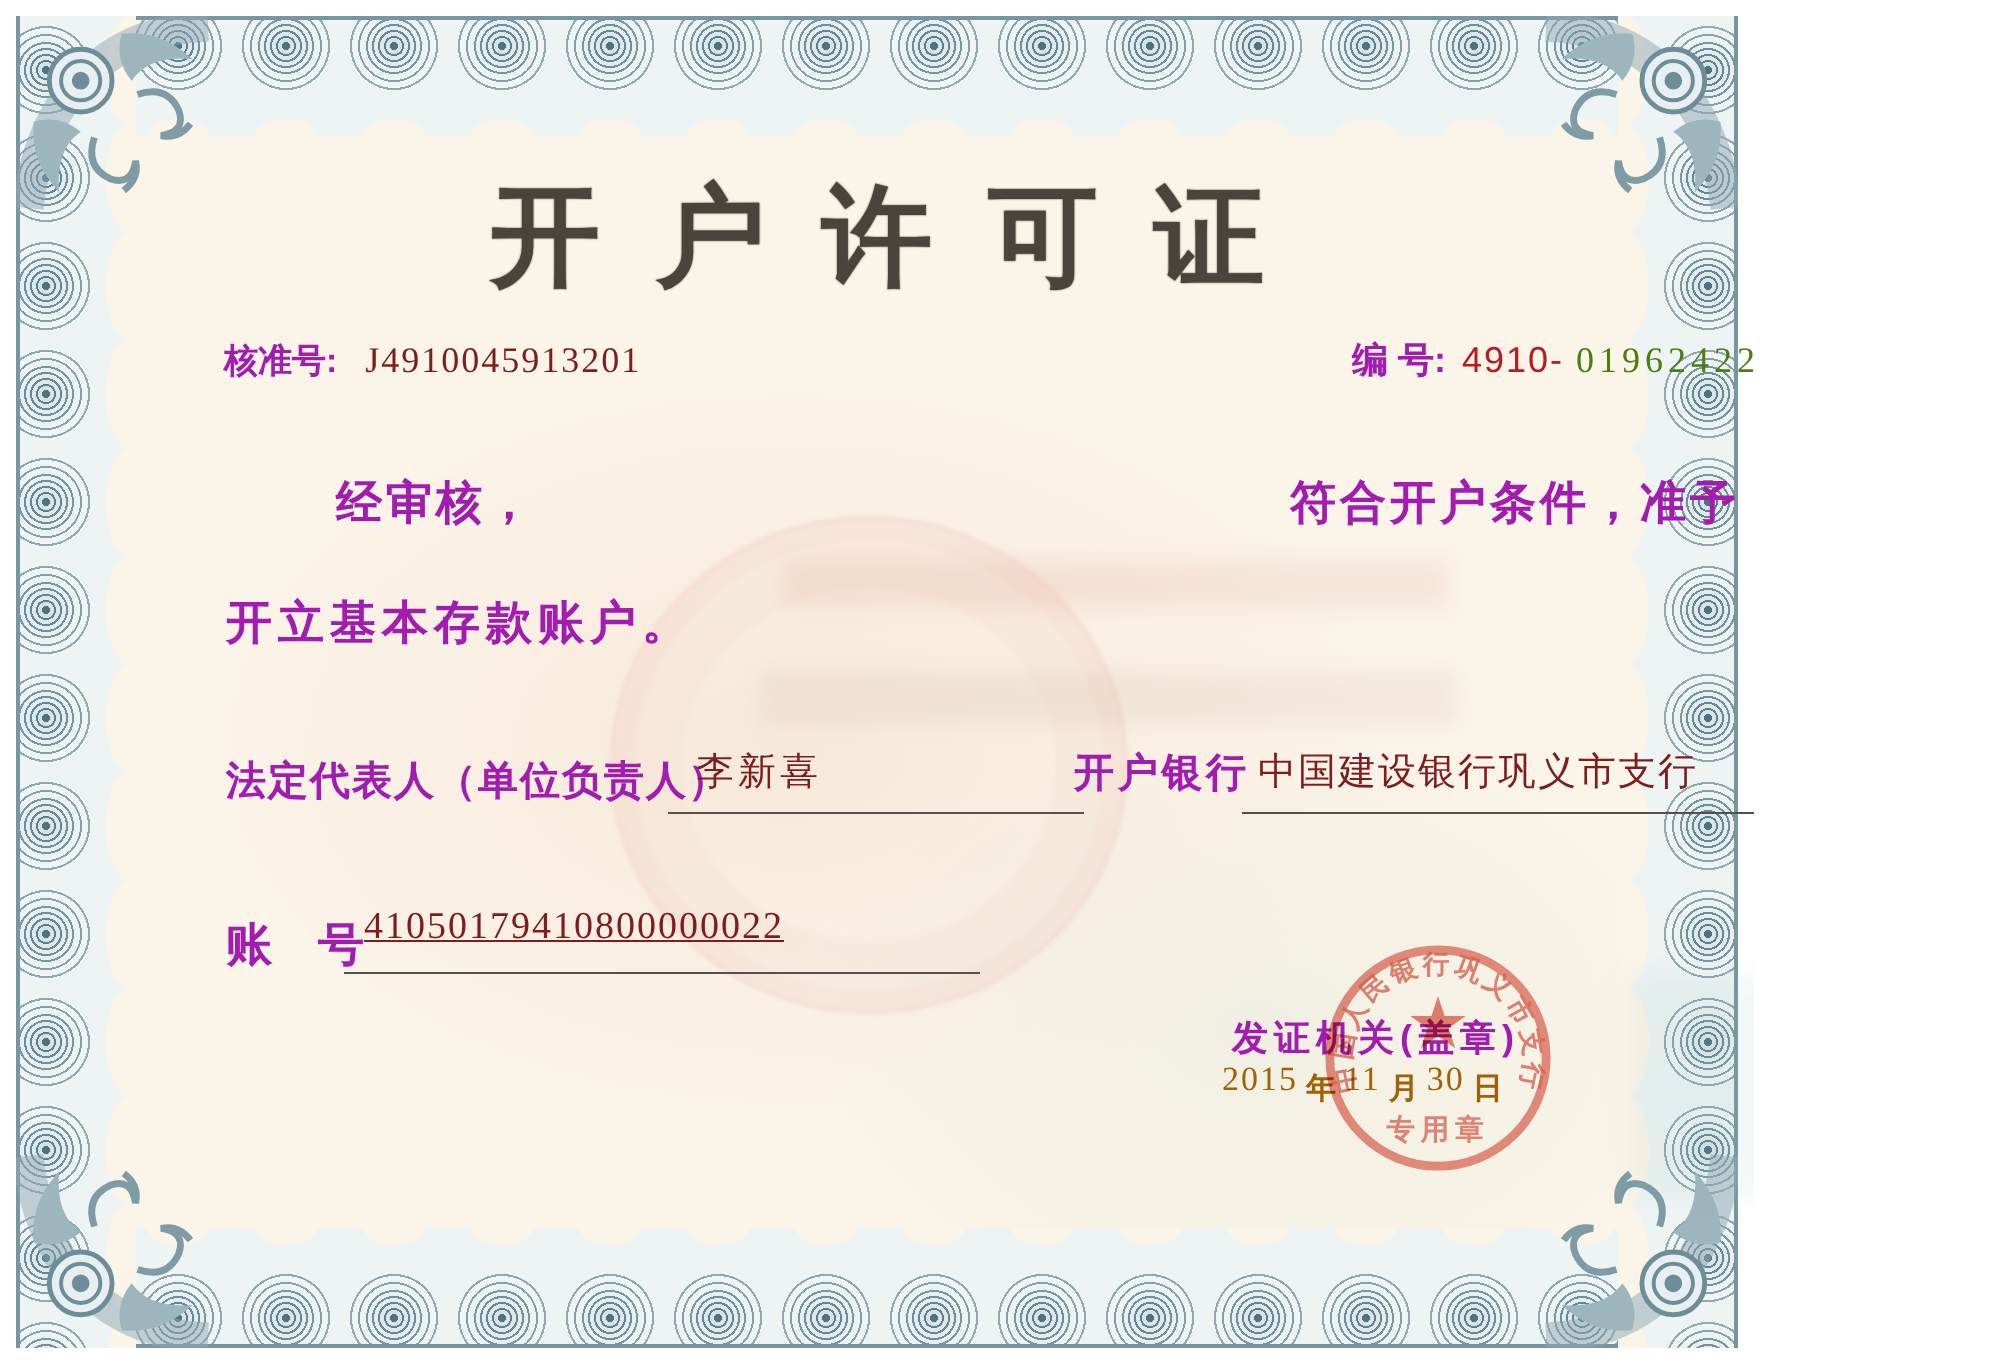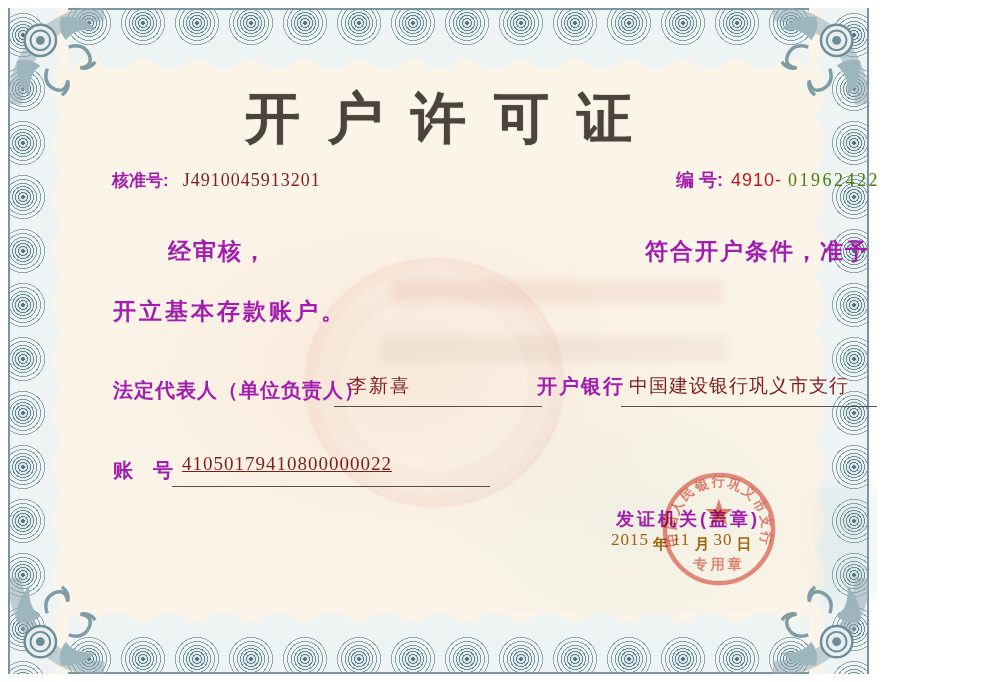--- a/index.html
+++ b/index.html
@@ -67,21 +67,21 @@
   .serial .red{color:#4d7c0f;font-size:18px;letter-spacing:2.5px;margin-left:6px;}
   .row1-label{position:absolute;left:168px;top:236px;font-size:23px;letter-spacing:2px;}
   .uline{position:absolute;border-bottom:1.5px solid #55504a;}
   .ul-company{left:262px;top:232px;width:378px;height:36px;font-size:20px;padding-left:14px;letter-spacing:1px;}
   .row1-right{position:absolute;left:645px;top:236px;font-size:23px;letter-spacing:2px;white-space:nowrap;}
   .row2{position:absolute;left:113px;top:296px;font-size:23px;letter-spacing:3px;}
   .row3-l1{position:absolute;left:113px;top:377px;font-size:20px;letter-spacing:1px;}
   .ul-rep{left:334px;top:373px;width:194px;height:33px;font-size:19px;padding-left:14px;letter-spacing:2px;}
   .row3-l2{position:absolute;left:537px;top:373px;font-size:20px;letter-spacing:2px;}
   .ul-bank{left:621px;top:373px;width:268px;height:33px;font-size:19px;padding-left:8px;letter-spacing:1px;}
-  .row4-l{position:absolute;left:113px;top:457px;font-size:20px;white-space:pre;text-align:center;}
+  .row4-l{position:absolute;left:113px;top:457px;font-size:23px;white-space:pre;text-align:center;}
   .ul-acct{left:172px;top:453px;width:308px;height:33px;font-size:19px;padding-left:10px;letter-spacing:1px;text-decoration:underline;}
   .issuer-label{position:absolute;left:616px;top:507px;font-size:18px;letter-spacing:3px;}
   .issue-date{position:absolute;left:611px;top:534px;font-size:16px;color:#a16207;white-space:nowrap;}
   .issue-date .num{font-family:"Liberation Serif", serif;font-size:17px;position:relative;top:-4px;letter-spacing:1px;}
   .issue-date .unit{font-family:"Liberation Sans", sans-serif;font-weight:bold;font-size:15px;margin:0 4px;}
   
   .stamp{position:absolute;left:660px;top:470px;width:118px;height:118px;mix-blend-mode:multiply;opacity:.85;}
   .stamp-star{position:absolute;left:660px;top:492px;width:118px;text-align:center;
     font-size:36px;color:rgba(216,72,55,.68);mix-blend-mode:multiply;
     font-family:"DejaVu Sans", sans-serif;}

